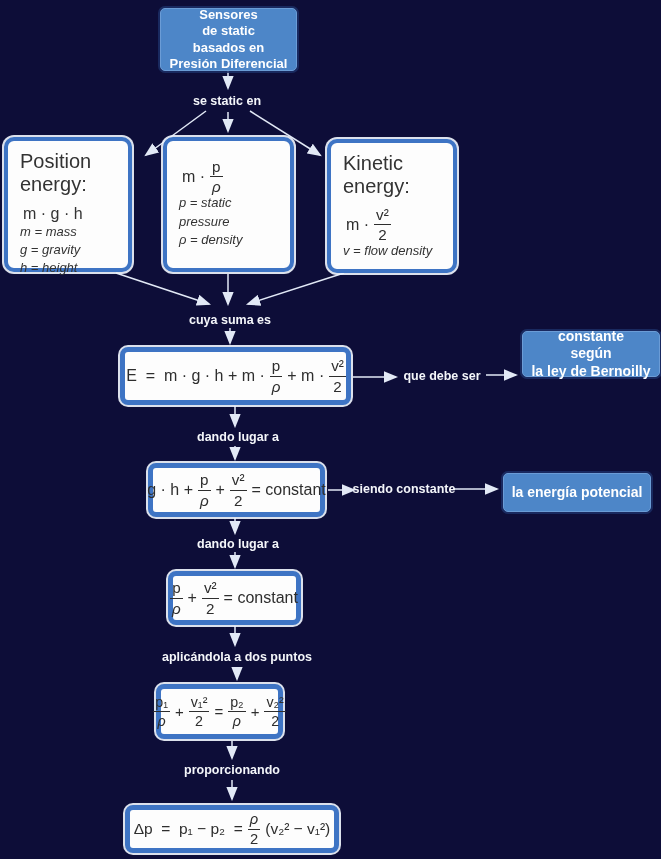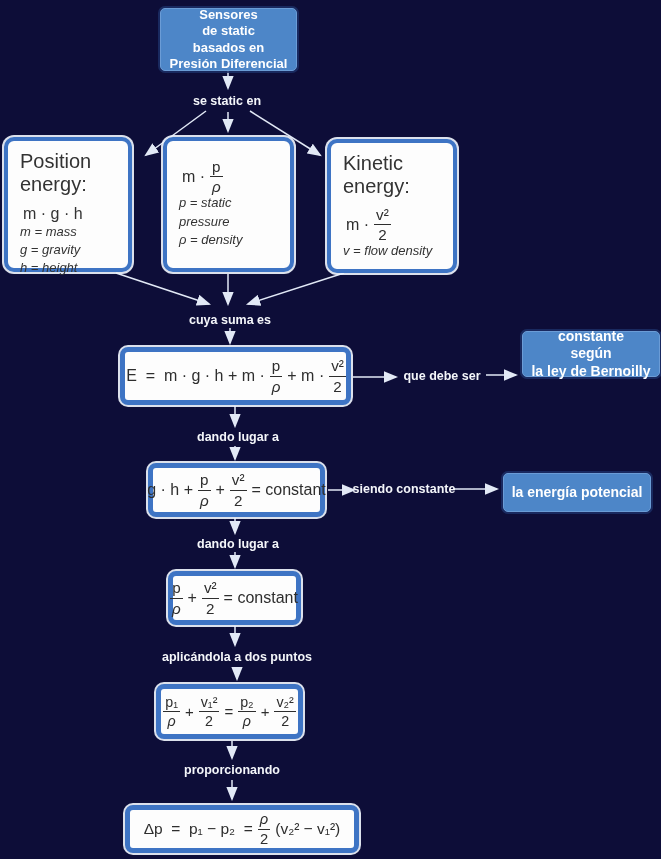--- a/index.html
+++ b/index.html
@@ -185,21 +185,21 @@
       </span>
       <span class="tok">+</span>
       <span class="frac">
         <span class="num">v²</span>
         <span class="den">2</span>
       </span>
       <span class="tok">= constant</span>
     </div>
   </div>
 
-  <div class="wbox formula" style="left:156px;top:684px;width:147px;height:55px;font-size:15px;">
+  <div class="wbox formula" style="left:156px;top:684px;width:127px;height:55px;font-size:15px;">
     <div class="fx">
       <span class="frac">
         <span class="num">p₁</span>
         <span class="den gk">ρ</span>
       </span>
       <span class="tok">+</span>
       <span class="frac">
         <span class="num">v₁²</span>
         <span class="den">2</span>
       </span>
@@ -209,21 +209,21 @@
         <span class="den gk">ρ</span>
       </span>
       <span class="tok">+</span>
       <span class="frac">
         <span class="num">v₂²</span>
         <span class="den">2</span>
       </span>
     </div>
   </div>
 
-  <div class="wbox formula" style="left:125px;top:805px;width:234px;height:48px;font-size:15.5px;">
+  <div class="wbox formula" style="left:125px;top:805px;width:214px;height:48px;font-size:15.5px;">
     <div class="fx">
       <span class="tok">Δp  =  p₁ − p₂  =</span>
       <span class="frac">
         <span class="num gk">ρ</span>
         <span class="den">2</span>
       </span>
       <span class="tok">(v₂² − v₁²)</span>
     </div>
   </div>
 

